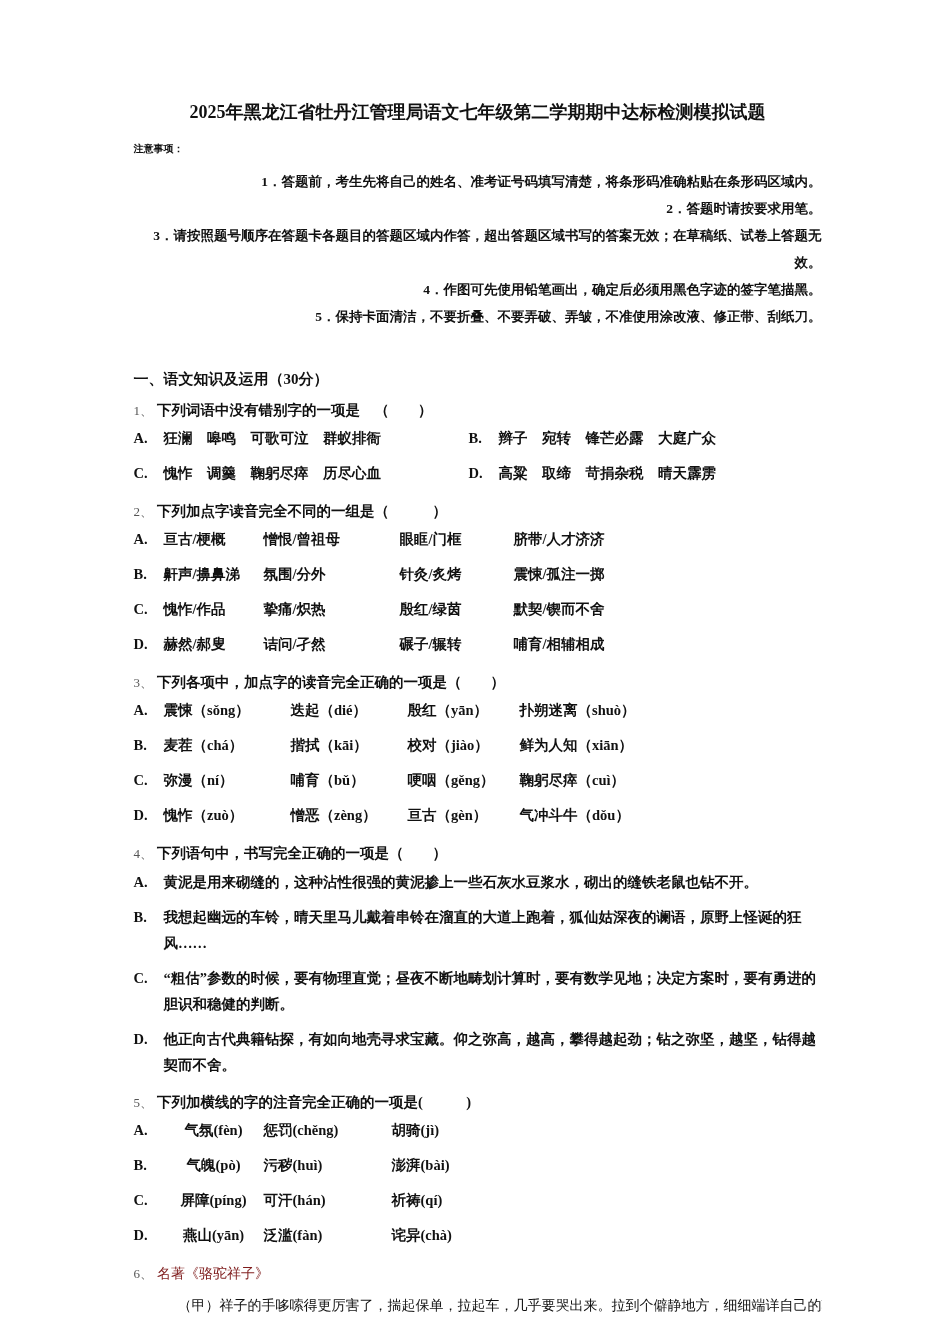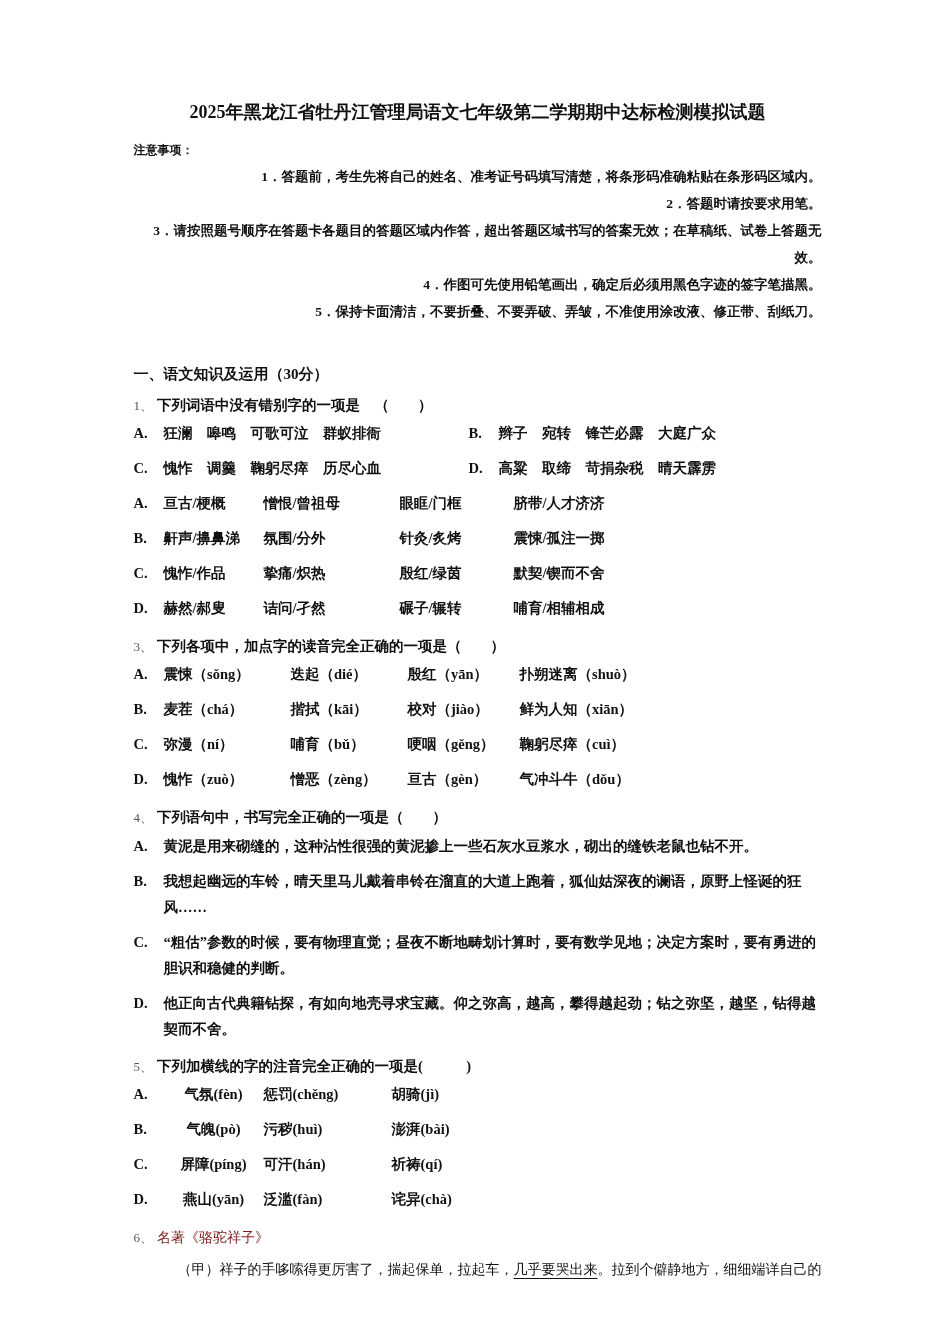--- a/index.html
+++ b/index.html
@@ -12,21 +12,21 @@
     background:#ffffff;
     color:#111111;
     font-family:"Liberation Serif","DejaVu Serif",serif;
     overflow:hidden;
   }
   .title {
     font-size:18px; font-weight:700;
     text-align:center;
     margin:0 0 18px 0;
   }
-  .notice-heading { font-size:12px; font-weight:700; margin-bottom:4px; }
+  .notice-heading { font-size:10px; font-weight:700; margin-bottom:12px; }
   .notice-item { font-size:13.5px; font-weight:600; line-height:27px;text-align:right; }
   .section-heading { font-size:15px; font-weight:700; margin-top:40px; margin-bottom:6px; }
 
   .question { margin-top:2px; }
   .stem { line-height:30px; font-size:14.5px; font-weight:600; }
   .qnum { color:#555555; font-weight:400; font-size:13px; margin-right:4px; }
   .stem-text.light { color:#7f1d1d; font-weight:400; font-size:14px; }
 
   .opt-row {
     display:flex; align-items:baseline;
@@ -50,21 +50,21 @@
   .q5-row .c2 { flex-basis:128px; }
 
   .q4-row { line-height:26px; margin-bottom:9px; }
   .q4-row .opt-text { flex:1 1 auto; white-space:normal; }
 
   .q6-para {
     font-size:14px; font-weight:500; line-height:26px;
     text-indent:44px; margin-top:4px;
     white-space:nowrap; overflow:hidden;
   }
-  .underline { text-decoration:underline; text-underline-offset:4px; }
+  .underline { text-underline-offset:4px; }
 </style>
 </head>
 <body>
 
 <div class="page">
 
   <h1 class="title">2025年黑龙江省牡丹江管理局语文七年级第二学期期中达标检测模拟试题</h1>
 
   <div class="notice">
     <div class="notice-heading">注意事项：</div>
@@ -89,20 +89,23 @@
     </div>
     <div class="opt-row">
       <span class="opt-label">C.</span>
       <span class="cell q1-first">愧怍　调羹　鞠躬尽瘁　历尽心血</span>
       <span class="opt-label">D.</span>
       <span class="cell">高粱　取缔　苛捐杂税　晴天霹雳</span>
     </div>
   </div>
 
   <div class="question">
+    <div class="stem">
+      <span class="qnum">2、</span><span class="stem-text">下列加点字读音完全不同的一组是（　　　）</span>
+    </div>
     <div class="opt-row q2-row">
       <span class="opt-label">A.</span>
       <span class="cell c1">亘古/梗概</span>
       <span class="cell c2">憎恨/曾祖母</span>
       <span class="cell c3">眼眶/门框</span>
       <span class="cell">脐带/人才济济</span>
     </div>
     <div class="opt-row q2-row">
       <span class="opt-label">B.</span>
       <span class="cell c1">鼾声/擤鼻涕</span>

